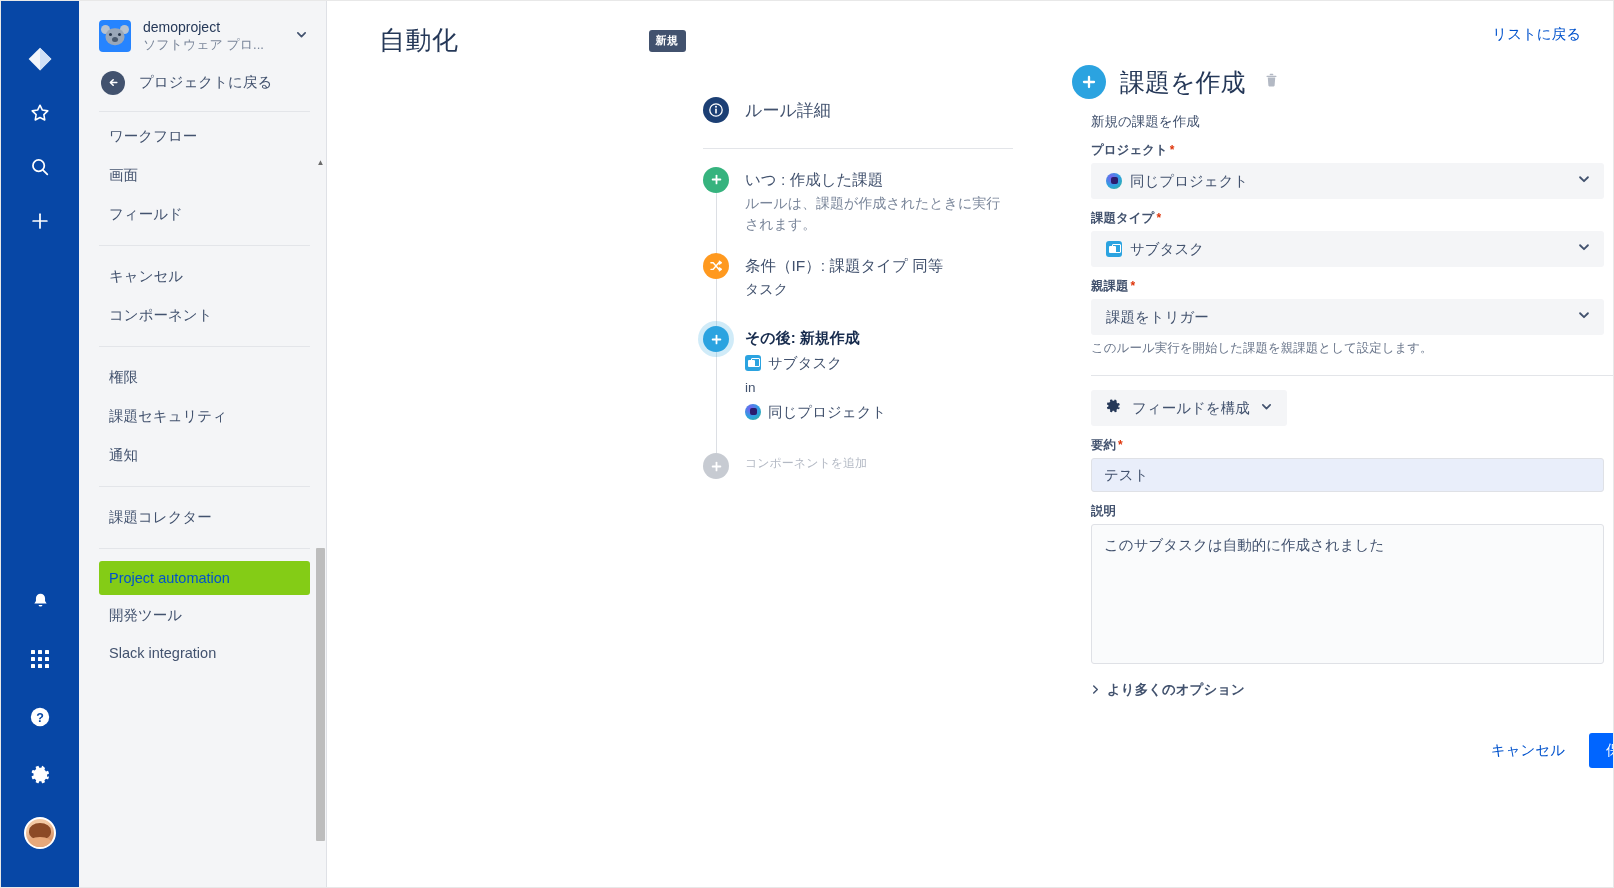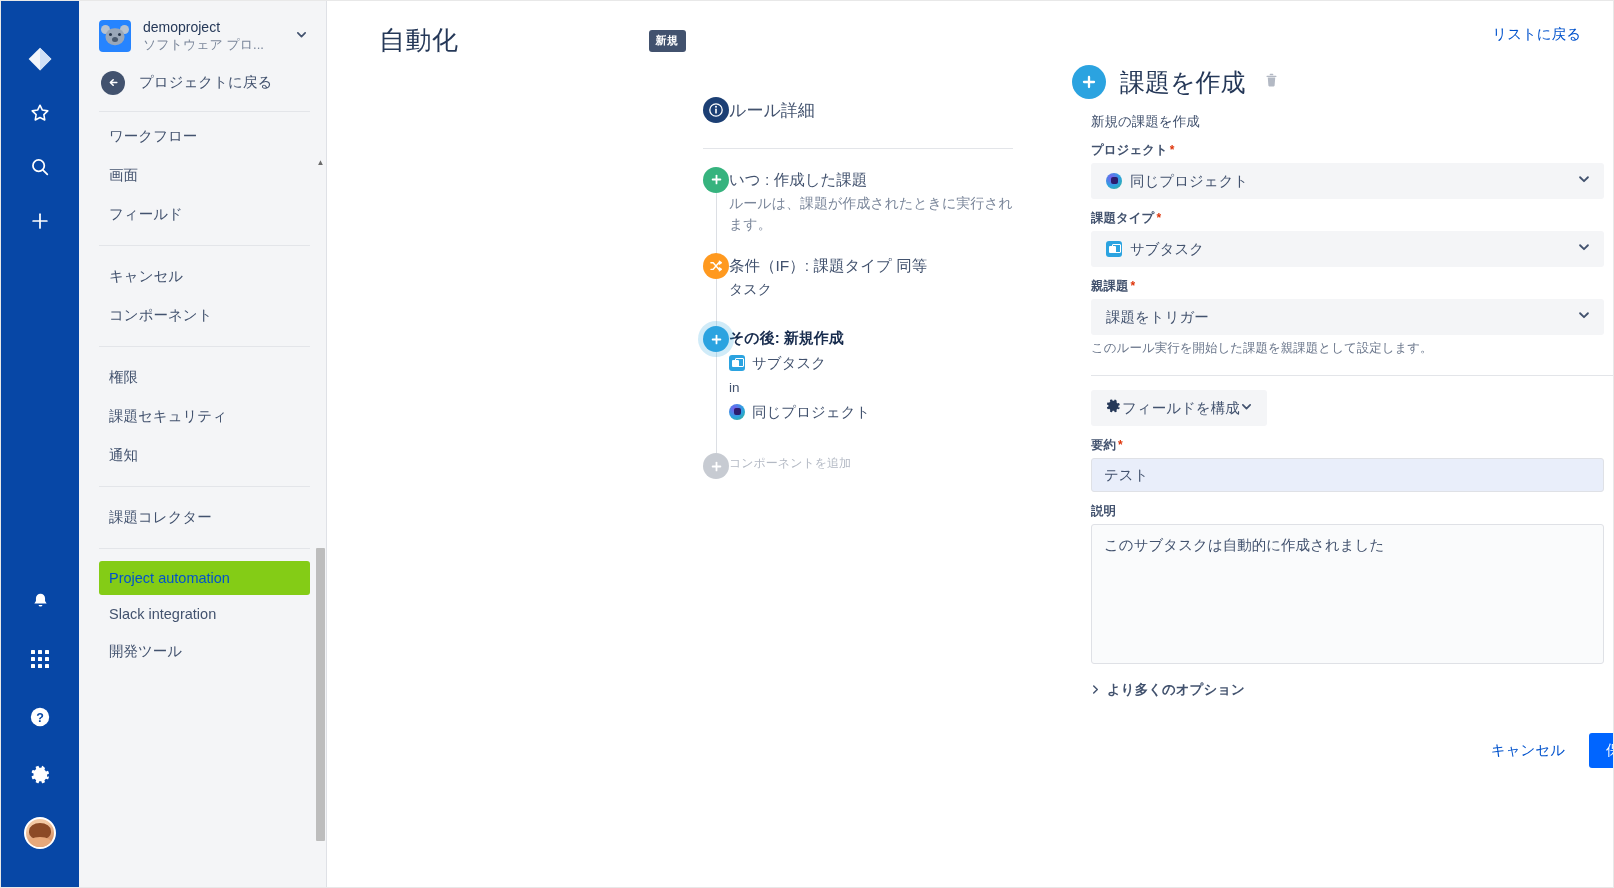--- a/index.html
+++ b/index.html
@@ -252,20 +252,21 @@
 
   
   .rule-tree {
     position: absolute;
     left: 376px; top: 96px;
     width: 310px;
   }
   .tree-node {
     position: relative;
     display: flex;
+    gap: 16px;
     padding-bottom: 18px;
   }
   .tree-node .bullet {
     width: 26px; height: 26px;
     border-radius: 50%;
     flex: 0 0 26px;
     display: flex; align-items: center; justify-content: center;
     color: #fff;
     font-size: 15px;
     line-height: 1;
@@ -385,21 +386,21 @@
     margin-top: 5px;
   }
   .hr-wide {
     height: 1px; background: #e3e5e9;
     margin: 18px 0 14px 19px;
     width: 692px;
   }
   .configure-btn {
     display: inline-flex;
     align-items: center;
-    gap: 0;
+    gap: 10px;
     background: #f4f5f7;
     border-radius: 3px;
     padding: 8px 14px;
     margin-left: 19px;
     cursor: pointer;
     font-size: 14.5px;
     color: #42526e;
   }
   .text-input {
     width: 513px; height: 34px;
@@ -568,22 +569,22 @@
           <div class="nav-item">キャンセル</div>
           <div class="nav-item">コンポーネント</div>
           <div class="nav-sep"></div>
           <div class="nav-item">権限</div>
           <div class="nav-item">課題セキュリティ</div>
           <div class="nav-item">通知</div>
           <div class="nav-sep"></div>
           <div class="nav-item">課題コレクター</div>
           <div class="nav-sep"></div>
           <div class="nav-item active">Project automation</div>
+          <div class="nav-item">開発ツール</div>
           <div class="nav-item">Slack integration</div>
-          <div class="nav-item">開発ツール</div>
         </div>
     </div>
 
     <div class="sb-scrollbar">
       <div class="sb-arrow">▲</div>
       <div class="sb-track">
         <div class="sb-thumb"></div>
       </div>
     </div>
   </div>

